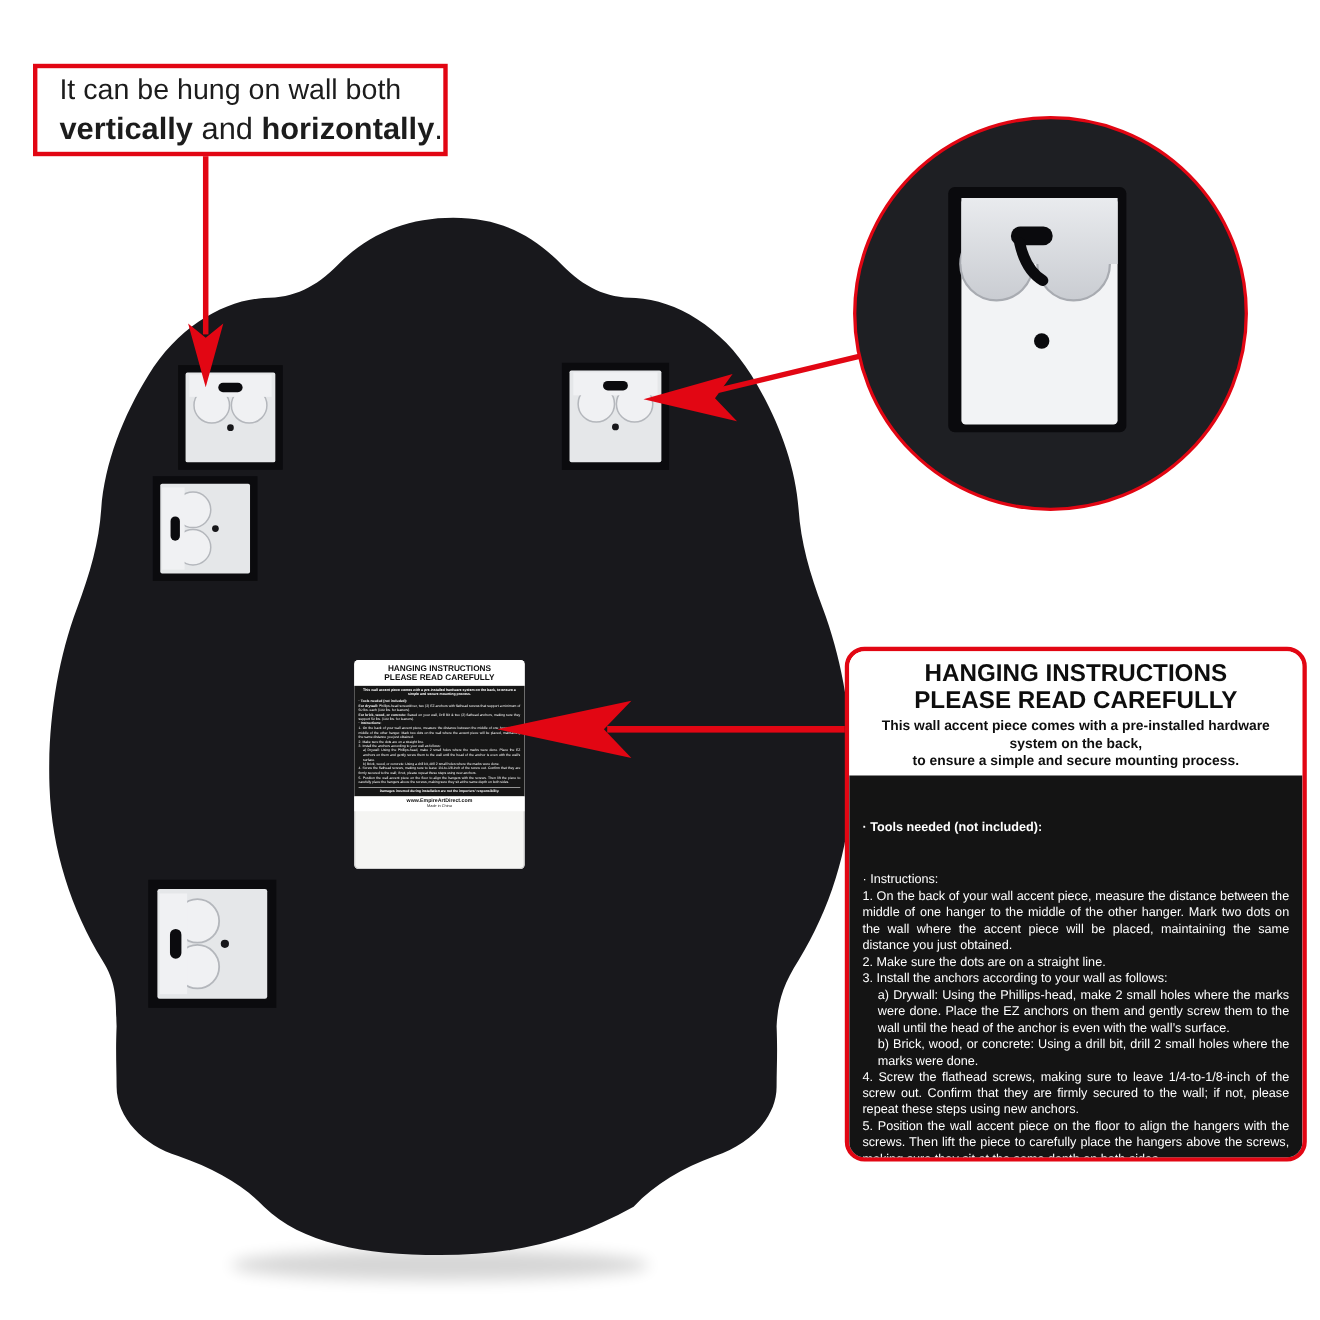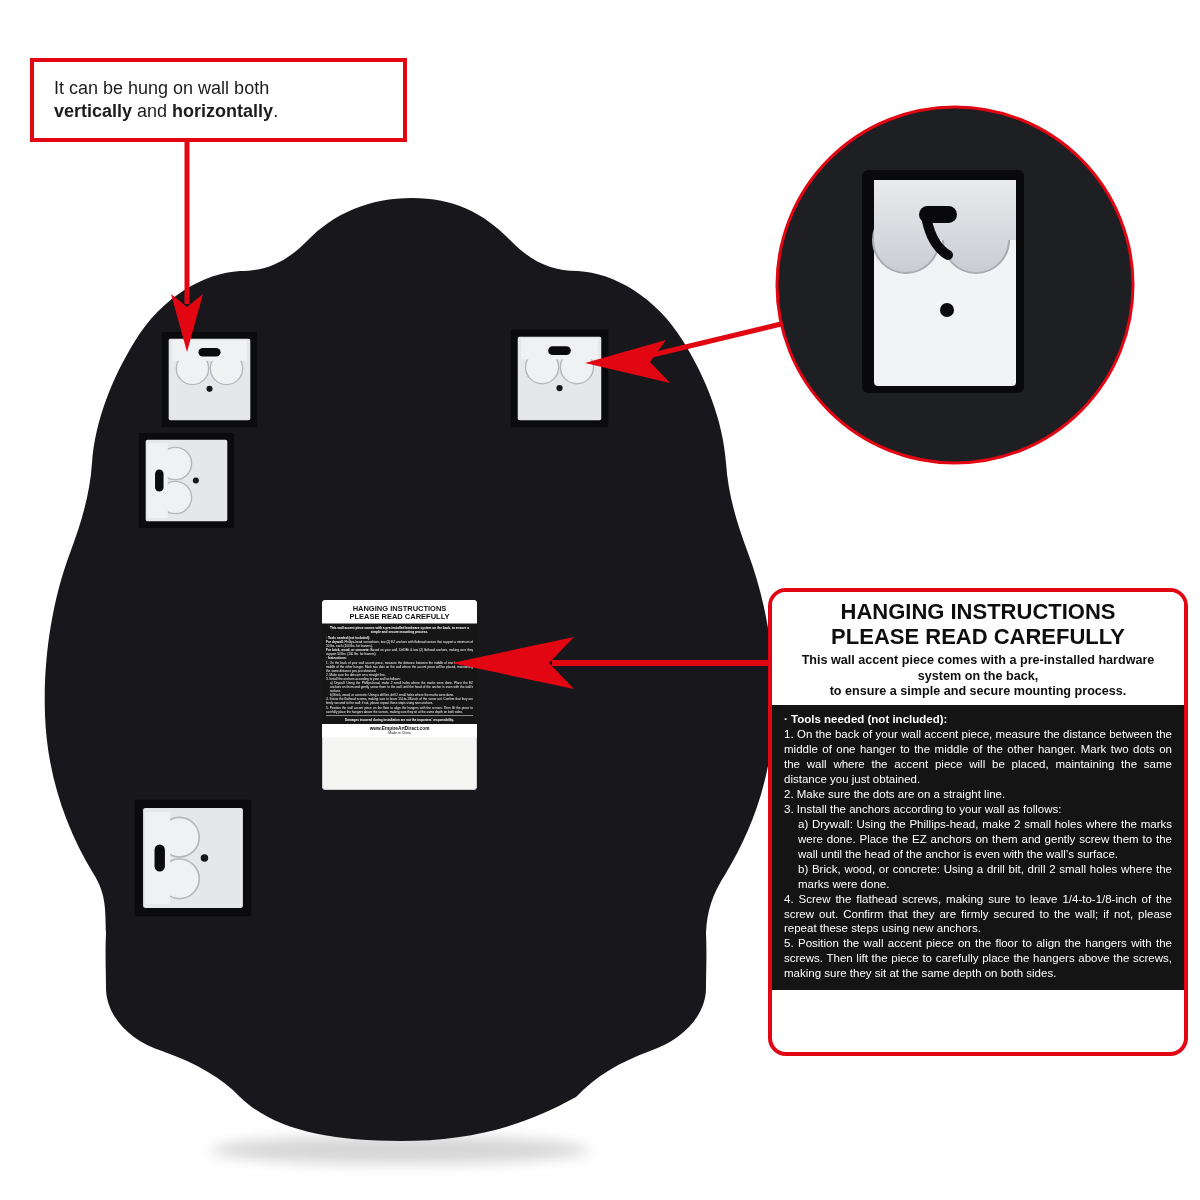--- a/index.html
+++ b/index.html
@@ -5,34 +5,34 @@
   html,body{margin:0;padding:0;background:#ffffff;}
   #stage{position:relative;width:1200px;height:1200px;background:#ffffff;overflow:hidden;
          font-family:"Liberation Sans",sans-serif;}
   #stage svg{position:absolute;left:0;top:0;}
   .layer{position:absolute;left:0;top:0;width:1200px;height:1200px;}
 
   
   .callout{position:absolute;left:30px;top:58px;width:377px;height:84px;box-sizing:border-box;
            background:#ffffff;border:4px solid #e20613;display:flex;flex-direction:column;
            justify-content:center;padding-left:20px;z-index:5;}
-  .callout .l1{font-size:18px;color:#1c1c1c;line-height:1.28;}
-  .callout .l2{font-size:18px;color:#1c1c1c;line-height:1.28;}
+  .callout .l1{font-size:26px;color:#1c1c1c;line-height:1.28;}
+  .callout .l2{font-size:28px;color:#1c1c1c;line-height:1.28;}
   .callout b{font-weight:bold;}
 
   
   .panel{position:absolute;left:768px;top:588px;width:420px;height:468px;box-sizing:border-box;
          background:#ffffff;border:4px solid #e20613;border-radius:18px;overflow:hidden;z-index:5;}
   .panel-header{background:#ffffff;text-align:center;padding:8px 10px 6px 10px;}
   .panel-title{font-size:22px;font-weight:bold;color:#0e0e0e;line-height:1.12;}
   .panel-sub{font-size:12.6px;font-weight:bold;color:#0e0e0e;line-height:1.22;margin-top:4px;}
   .panel-body{background:#141414;color:#ffffff;padding:7px 12px 9px 12px;font-size:11.5px;
               line-height:1.3;text-align:justify;}
   .pb-line{margin:0;}
-  .pb-head{font-weight:bold;text-align:left;}
+  .pb-head{font-weight:bold;text-align:left;margin-top:33px;}
   .pb-sub{padding-left:14px;}
   .panel-body b{font-weight:bold;}
 
   
   .minilabel{position:absolute;left:322px;top:600px;width:155px;height:190px;background:#f5f5f3;
              border-radius:4px;overflow:hidden;z-index:4;box-shadow:0 0 0 1px #cfcfcf inset;}
   .mini-inner{width:310px;height:380px;transform:scale(0.5);transform-origin:0 0;}
   .mini-header{background:#ffffff;text-align:center;padding:7px 6px 5px 6px;}
   .mini-title{font-size:15px;font-weight:bold;color:#0e0e0e;line-height:1.15;}
   .mini-body{background:#161616;color:#ffffff;padding:4px 8px 5px 8px;font-size:6.2px;
@@ -159,20 +159,21 @@
         <div>HANGING INSTRUCTIONS</div>
         <div>PLEASE READ CAREFULLY</div>
       </div>
       <div class="panel-sub">
         <div>This wall accent piece comes with a pre-installed hardware system on the back,</div>
         <div>to ensure a simple and secure mounting process.</div>
       </div>
     </div>
     <div class="panel-body">
       <div class="pb-line pb-head"><span>·</span> <span>Tools needed (not included):</span></div>
+      <div class="pb-line pb-head" style="font-weight:normal"><span>·</span> <span>Instructions:</span></div>
       <div class="pb-line">1. On the back of your wall accent piece, measure the distance between the middle of one hanger to the middle of the other hanger. Mark two dots on the wall where the accent piece will be placed, maintaining the same distance you just obtained.</div>
       <div class="pb-line">2. Make sure the dots are on a straight line.</div>
       <div class="pb-line">3. Install the anchors according to your wall as follows:</div>
       <div class="pb-line pb-sub">a) Drywall:  Using the Phillips-head, make 2 small holes where the marks were done. Place the EZ anchors on them and gently screw them to the wall until the head of the anchor is even with the wall’s surface.</div>
       <div class="pb-line pb-sub">b) Brick, wood, or concrete: Using a drill bit, drill 2 small holes where the marks were done.</div>
       <div class="pb-line">4. Screw the flathead screws, making sure to leave 1/4-to-1/8-inch of the screw out. Confirm that they are firmly secured to the wall; if not, please repeat these steps using new anchors.</div>
       <div class="pb-line">5. Position the wall accent piece on the floor to align the hangers with the screws. Then lift the piece to carefully place the hangers above the screws, making sure they sit at the same depth on both sides.</div>
     </div>
 
   </div>

